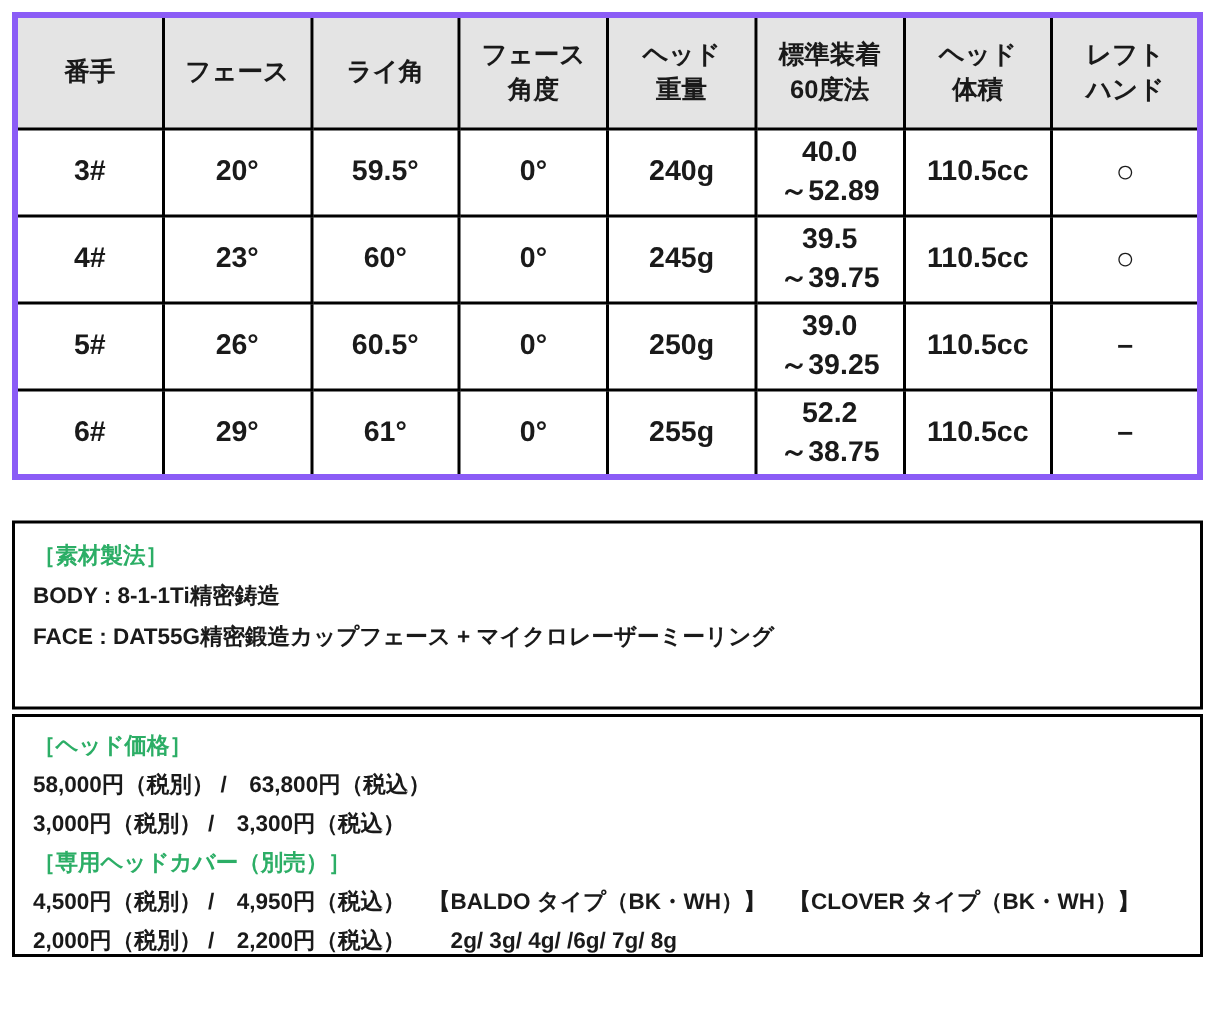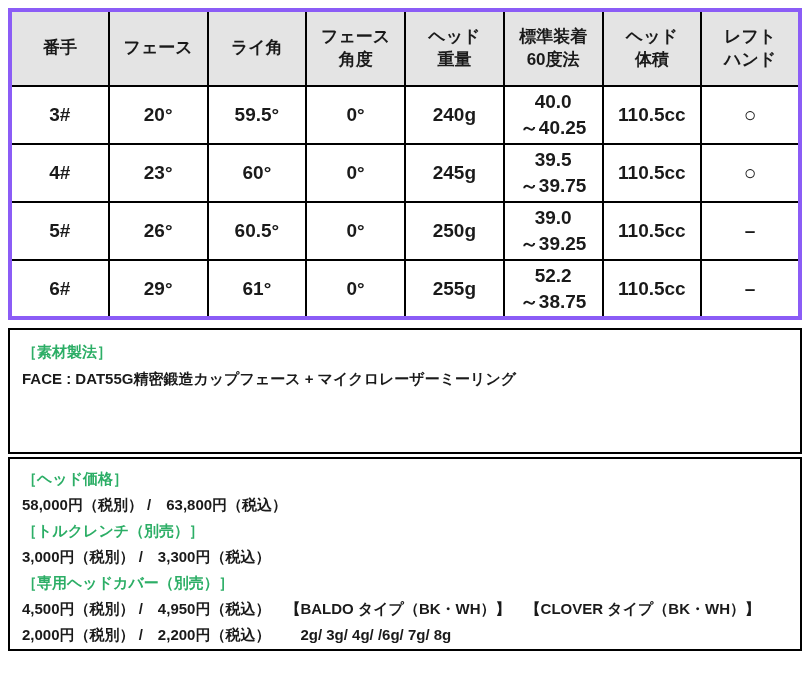--- a/index.html
+++ b/index.html
@@ -47,26 +47,26 @@
   
   .info-box {
     width: 794px;
     border: 2px solid #000;
     background: #ffffff;
     padding: 8px 12px;
     font-size: 15px;
     font-weight: bold;
   }
   .box-material {
-    margin-top: 8px;
+    margin-top: 27px;
     height: 126px;
   }
   .box-pricing {
     margin-top: 3px;
-    height: 194px;
+    height: 162px;
     padding-top: 7px;
   }
   .box-material .box-line { line-height: 27px; white-space: pre; }
   .box-pricing .box-line { line-height: 26px; white-space: pre; }
   .green-heading { color: #2cae66; }
 </style>
 </head>
 <body>
 
 <table class="spec-table">
@@ -105,21 +105,21 @@
   </thead>
   <tbody>
     <tr>
       <td>3#</td>
       <td>20°</td>
       <td>59.5°</td>
       <td>0°</td>
       <td>240g</td>
       <td>
         <span class="cell-line">40.0</span>
-        <span class="cell-line">～40.25</span>
+        <span class="cell-line">～52.89</span>
       </td>
       <td>110.5cc</td>
       <td><span class="mark">○</span></td>
     </tr>
     <tr>
       <td>4#</td>
       <td>23°</td>
       <td>60°</td>
       <td>0°</td>
       <td>245g</td>
@@ -154,24 +154,24 @@
         <span class="cell-line">～38.75</span>
       </td>
       <td>110.5cc</td>
       <td>–</td>
     </tr>
   </tbody>
 </table>
 
 <div class="info-box box-material">
   <div class="box-line green-heading">［素材製法］</div>
+  <div class="box-line">BODY : 8-1-1Ti精密鋳造</div>
   <div class="box-line">FACE : DAT55G精密鍛造カップフェース + マイクロレーザーミーリング</div>
 </div>
 
 <div class="info-box box-pricing">
   <div class="box-line green-heading">［ヘッド価格］</div>
   <div class="box-line">58,000円（税別） /　63,800円（税込）</div>
-  <div class="box-line green-heading">［トルクレンチ（別売）］</div>
   <div class="box-line">3,000円（税別） /　3,300円（税込）</div>
   <div class="box-line green-heading">［専用ヘッドカバー（別売）］</div>
   <div class="box-line">4,500円（税別） /　4,950円（税込）　【BALDO タイプ（BK・WH）】　【CLOVER タイプ（BK・WH）】</div>
   <div class="box-line">2,000円（税別） /　2,200円（税込）　　2g/ 3g/ 4g/ /6g/ 7g/ 8g</div>
 </div>
 
 </body></html>

